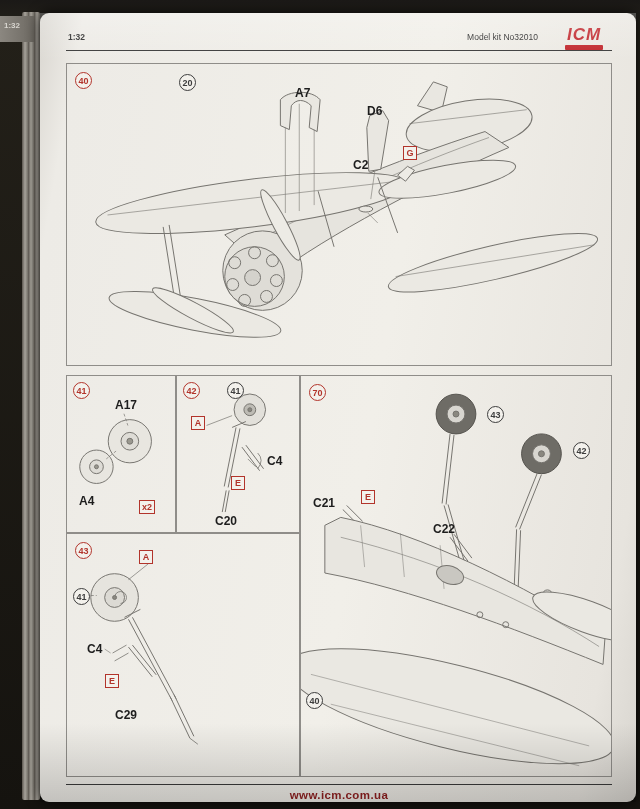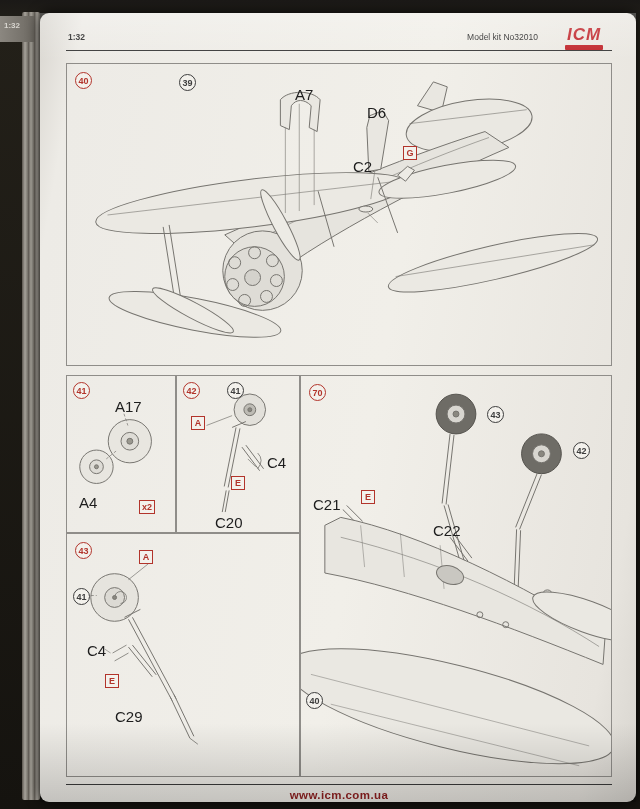--- a/index.html
+++ b/index.html
@@ -32,21 +32,21 @@
   .box42{left:136px;top:362px;width:124px;height:158px;}
   .box43{left:26px;top:520px;width:234px;height:244px;}
   .box44{left:260px;top:362px;width:312px;height:402px;}
   .badge{position:absolute;width:17px;height:17px;border-radius:50%;display:flex;align-items:center;
     justify-content:center;font-size:9px;font-weight:bold;background:#f3f1ec;z-index:3;}
   .badge.red{border:1.6px solid #b2342b;color:#b2342b;}
   .badge.blk{border:1.4px solid #3d3d3d;color:#3d3d3d;}
   .paint-box{position:absolute;min-width:14px;height:14px;padding:0 2px;border:1.5px solid #b2342b;
     color:#b2342b;font-size:9px;font-weight:bold;display:flex;align-items:center;justify-content:center;
     background:#f3f1ec;z-index:3;}
-  .part-label{position:absolute;font-size:15px;font-weight:normal;color:#1d1d1d;z-index:3;}
+  .part-label{position:absolute;font-size:12px;font-weight:bold;color:#1d1d1d;z-index:3;}
   .art{position:absolute;inset:0;width:100%;height:100%;}
   .ftr-rule{position:absolute;left:26px;top:771px;width:546px;height:1px;background:#3a3a3a;}
   .website{position:absolute;left:26px;top:776px;width:546px;text-align:center;
     font-size:11.5px;font-weight:bold;color:#8f1f1f;letter-spacing:.4px;}
 </style>
 </head>
 <body>
 
 <div class="photo">
 
@@ -105,21 +105,21 @@
           <path d="M304 52 L 317 47 L 323 57 L 315 106 L 303 108 L 301 64 Z" fill="#e9e7e1"></path>
           <path d="M309 108 L 305 136" stroke-width="0.6"></path>
 
           <ellipse cx="300" cy="146" rx="7" ry="3" fill="#e9e7e1"></ellipse>
           <path d="M302 150 L 312 160" stroke-width="0.6"></path>
 
           <path d="M332 112 l10 -9 l7 4 l-9 11 Z" fill="#edebe5"></path>
         </g>
       </svg>
       <div class="badge red" style="left:8px;top:8px">40</div>
-      <div class="badge blk" style="left:112px;top:10px">39</div>
+      <div class="badge blk" style="left:112px;top:10px">20</div>
       <div class="part-label" style="left:228px;top:22px">A7</div>
       <div class="part-label" style="left:300px;top:40px">D6</div>
       <div class="paint-box" style="left:336px;top:82px">G</div>
       <div class="part-label" style="left:286px;top:94px">C2</div>
     </div>
 
     <div class="step-box box41">
       <svg class="art" viewBox="0 0 110 158">
         <g stroke="#76746f" stroke-width="1">
           <circle cx="30" cy="92" r="17" fill="#e8e6e0"></circle>

